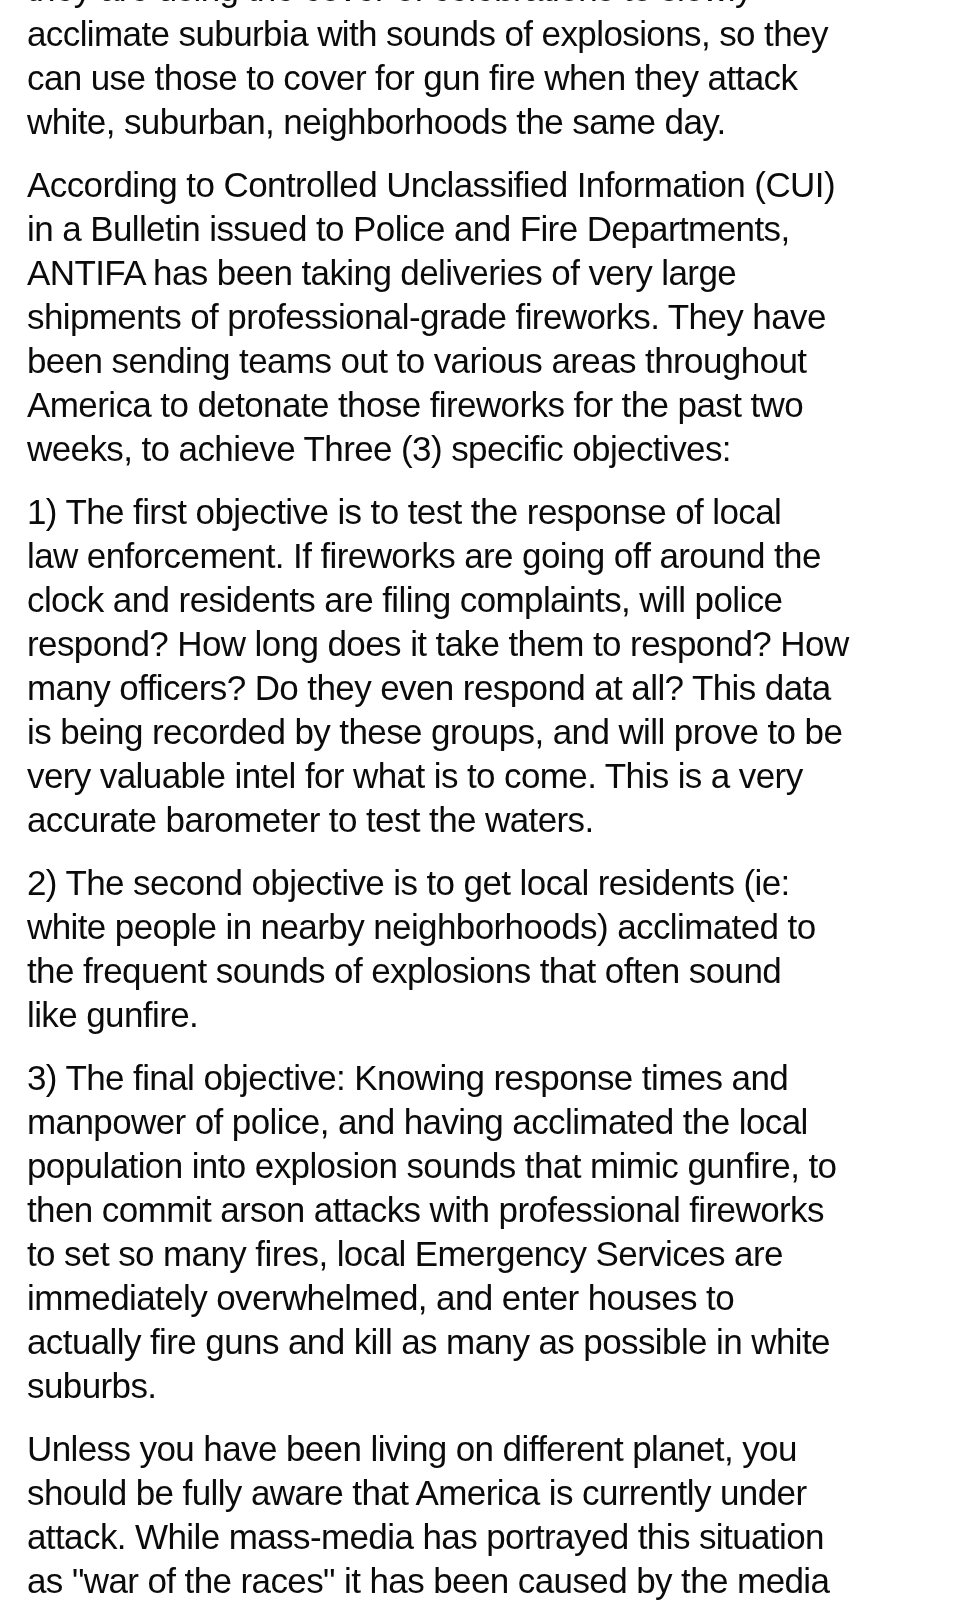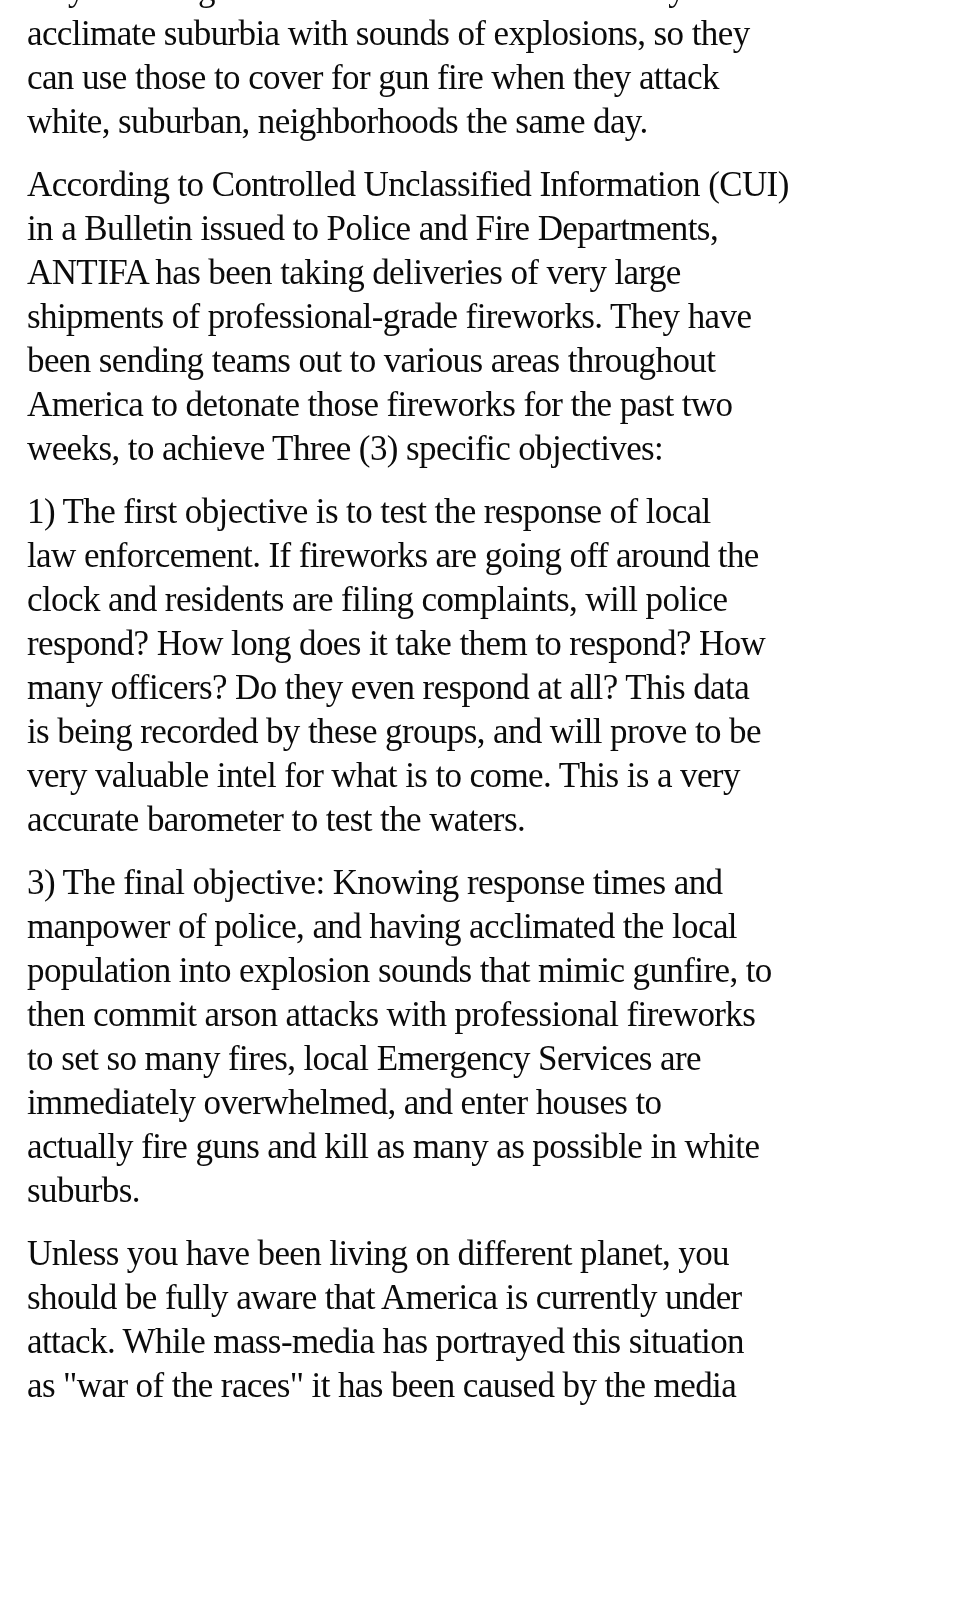--- a/index.html
+++ b/index.html
@@ -16,21 +16,20 @@
   .page {
     width: 953px;
     height: 1600px;
     overflow: hidden;
     box-sizing: border-box;
     padding: 0 20px 0 27px;
     color: #0b0b0b;
     font-size: 35px;
     line-height: 44px;
     letter-spacing: -0.6px;
-    font-family: Liberation Serif, serif;
   }
   .para {
     margin: 0 0 19px 0;
     white-space: pre;      
     overflow: hidden;
   }
   .clip-top {
     height: 11px;
     overflow: hidden;
     margin: 0 0 1px 0;
@@ -64,20 +63,24 @@
 
   <div class="para">1) The first objective is to test the response of local
 law enforcement. If fireworks are going off around the
 clock and residents are filing complaints, will police
 respond? How long does it take them to respond? How
 many officers? Do they even respond at all? This data
 is being recorded by these groups, and will prove to be
 very valuable intel for what is to come. This is a very
 accurate barometer to test the waters.</div>
 
+  <div class="para">2) The second objective is to get local residents (ie:
+white people in nearby neighborhoods) acclimated to
+the frequent sounds of explosions that often sound
+like gunfire.</div>
 
   <div class="para">3) The final objective: Knowing response times and
 manpower of police, and having acclimated the local
 population into explosion sounds that mimic gunfire, to
 then commit arson attacks with professional fireworks
 to set so many fires, local Emergency Services are
 immediately overwhelmed, and enter houses to
 actually fire guns and kill as many as possible in white
 suburbs.</div>
 

